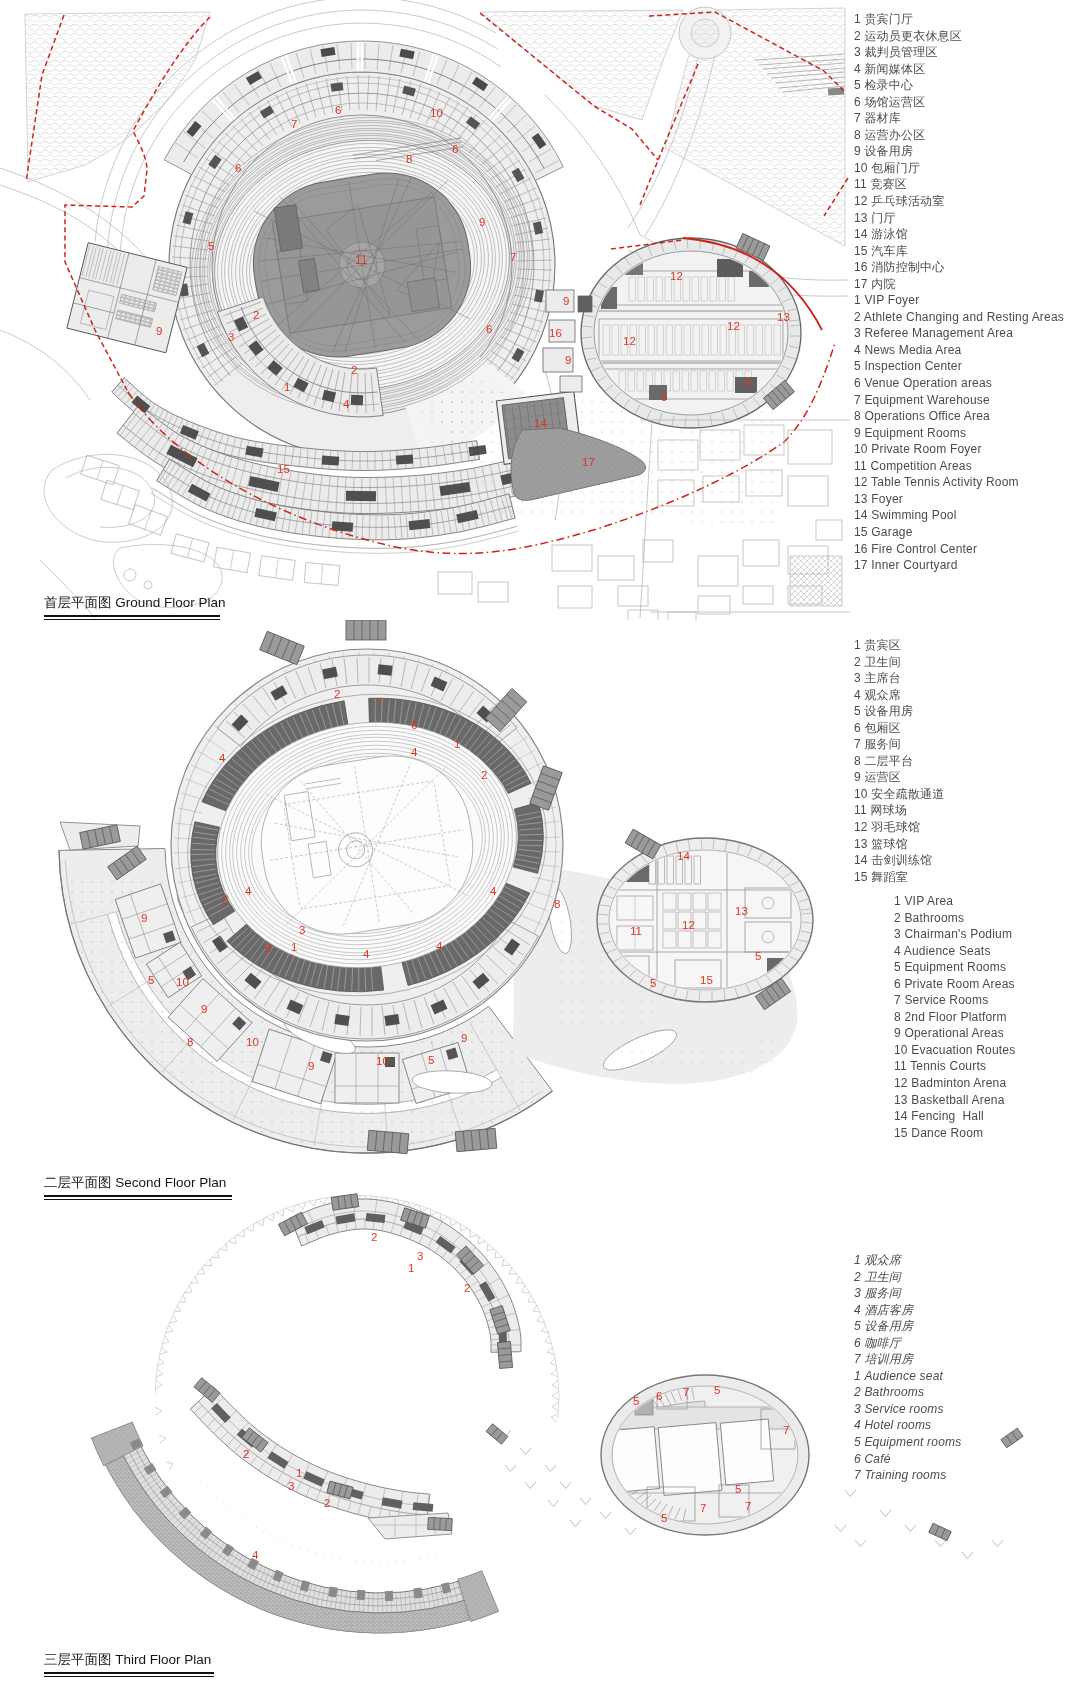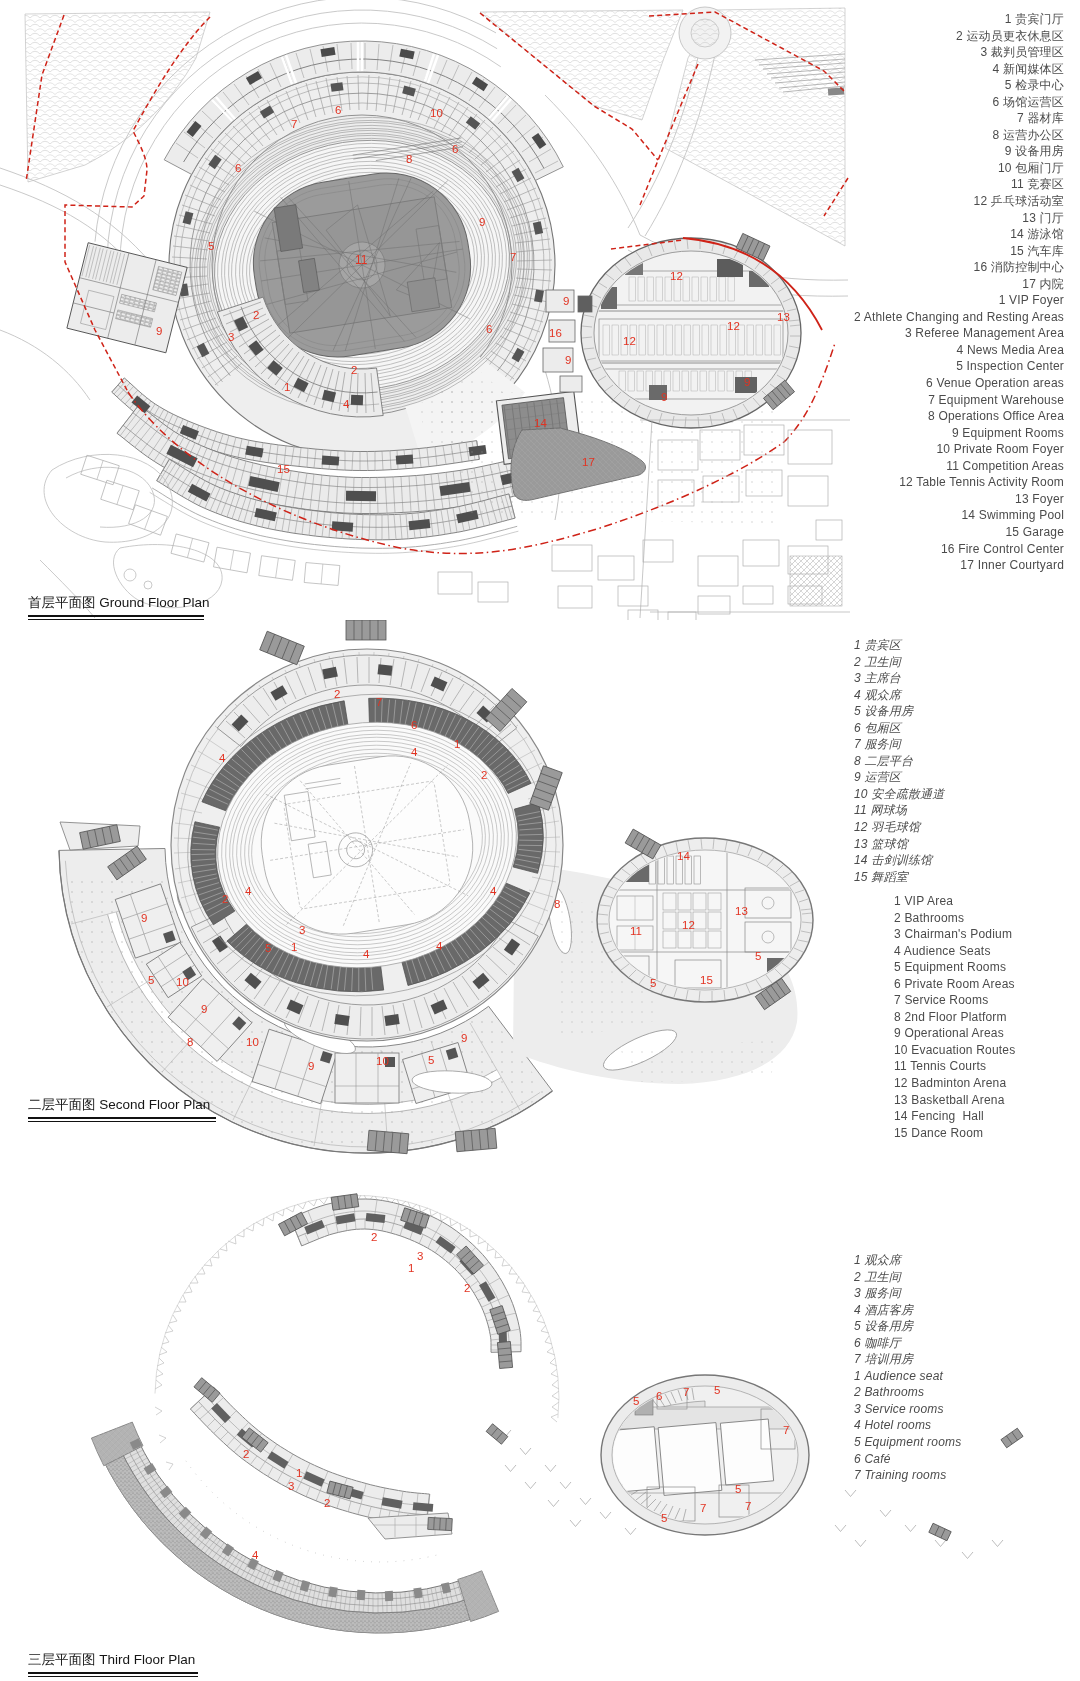--- a/index.html
+++ b/index.html
@@ -1,16 +1,16 @@
 <!DOCTYPE html>
 <html><head><meta charset="utf-8"><style>
 html,body{margin:0;padding:0;background:#fff;}
 body{width:1080px;height:1681px;position:relative;font-family:"Liberation Sans",sans-serif;}
 .legend{position:absolute;color:#4b4b4b;font-size:12px;line-height:16.55px;white-space:pre;letter-spacing:0.2px;}
-.title{position:absolute;color:#161616;font-size:13.5px;white-space:pre;}
+.title{position:absolute;color:#161616;font-size:13.5px;white-space:pre;margin-left:16px;}
 .title .ul{position:absolute;left:0;}
 svg{position:absolute;}
 </style></head><body>
 
 <svg style="left:0;top:0" width="850" height="620" viewBox="0 0 850 620">
     <defs>
 <pattern id="scal" width="10" height="9" patternUnits="userSpaceOnUse">
  <path d="M0 9 Q5 3.5 10 9" stroke="#cacaca" stroke-width="0.6" fill="none"></path>
  <path d="M-5 4.5 Q0 -1 5 4.5 M5 4.5 Q10 -1 15 4.5" stroke="#cecece" stroke-width="0.55" fill="none"></path>
 </pattern>
@@ -404,21 +404,21 @@
     <text x="582" y="466" fill="#e23322" font-size="11.5" font-family="Liberation Sans, sans-serif">17</text>
     <text x="623" y="345" fill="#e23322" font-size="11.5" font-family="Liberation Sans, sans-serif">12</text>
     <text x="670" y="280" fill="#e23322" font-size="11.5" font-family="Liberation Sans, sans-serif">12</text>
     <text x="727" y="330" fill="#e23322" font-size="11.5" font-family="Liberation Sans, sans-serif">12</text>
     <text x="777" y="321" fill="#e23322" font-size="11.5" font-family="Liberation Sans, sans-serif">13</text>
     <text x="661" y="401" fill="#e23322" font-size="11.5" font-family="Liberation Sans, sans-serif">9</text>
     <text x="744" y="386" fill="#e23322" font-size="11.5" font-family="Liberation Sans, sans-serif">9</text>
     <text x="355" y="264" fill="#e23322" font-size="12" font-family="Liberation Sans, sans-serif">11</text>
   </svg>
 
-<div class="legend" style="left:854px;top:11px;text-align:right;">1 贵宾门厅
+<div class="legend" style="left:854px;top:11px;">1 贵宾门厅
 2 运动员更衣休息区
 3 裁判员管理区
 4 新闻媒体区
 5 检录中心
 6 场馆运营区
 7 器材库
 8 运营办公区
 9 设备用房
 10 包厢门厅
 11 竞赛区
@@ -704,21 +704,21 @@
     <text x="554" y="288" fill="#e23322" font-size="11.5" font-family="Liberation Sans, sans-serif">8</text>
     <text x="630" y="315" fill="#e23322" font-size="11.5" font-family="Liberation Sans, sans-serif">11</text>
     <text x="682" y="309" fill="#e23322" font-size="11.5" font-family="Liberation Sans, sans-serif">12</text>
     <text x="735" y="295" fill="#e23322" font-size="11.5" font-family="Liberation Sans, sans-serif">13</text>
     <text x="677" y="240" fill="#e23322" font-size="11.5" font-family="Liberation Sans, sans-serif">14</text>
     <text x="700" y="364" fill="#e23322" font-size="11.5" font-family="Liberation Sans, sans-serif">15</text>
     <text x="755" y="340" fill="#e23322" font-size="11.5" font-family="Liberation Sans, sans-serif">5</text>
     <text x="650" y="367" fill="#e23322" font-size="11.5" font-family="Liberation Sans, sans-serif">5</text>
   </svg>
 
-<div class="legend" style="left:854px;top:637px;font-style:italic;">1 贵宾区
+<div class="legend" style="left:854px;top:637px;">1 贵宾区
 2 卫生间
 3 主席台
 4 观众席
 5 设备用房
 6 包厢区
 7 服务间
 8 二层平台
 9 运营区
 10 安全疏散通道
 11 网球场
@@ -736,21 +736,21 @@
 7 Service Rooms
 8 2nd Floor Platform
 9 Operational Areas
 10 Evacuation Routes
 11 Tennis Courts
 12 Badminton Arena
 13 Basketball Arena
 14 Fencing  Hall
 15 Dance Room</div>
 
-<div class="title" style="left:28px;top:1096px;">二层平面图 Second Floor Plan<div class="ul" style="top:21px;width:188px;border-top:2.4px solid #111;"></div><div class="ul" style="top:24.5px;width:188px;border-top:1.2px solid #111;"></div></div>
+<div class="title" style="left:28px;top:1174px;">二层平面图 Second Floor Plan<div class="ul" style="top:21px;width:188px;border-top:2.4px solid #111;"></div><div class="ul" style="top:24.5px;width:188px;border-top:1.2px solid #111;"></div></div>
 <svg style="left:0;top:1180px" width="1080" height="501" viewBox="0 0 1080 501">
     <path d="M557 242L551 237L558 234M558 231L552 227L559 222M559 220L552 216L559 211M559 209L552 205L558 200M558 197L551 194L557 189M557 186L550 183L555 178M555 175L547 172L553 167M552 164L545 162L549 156M549 153L541 151L546 145M545 143L537 141L541 135M540 132L533 131L537 125M535 122L528 122L531 115M530 113L522 112L525 105M524 103L516 103L519 96M517 94L509 94L512 87M510 85L502 86L504 79M502 77L495 78L496 71M494 69L487 71L488 63M486 61L478 64L479 56M477 55L470 57L470 49M468 48L461 51L460 43M458 42L451 46L450 38M448 37L441 41L440 33M438 32L431 36L430 29M428 28L421 32L419 25M417 24L411 29L408 22M406 21L400 26L397 19M395 19L390 24L386 17M384 17L379 23L375 16M373 16L368 22L364 15M361 15L357 22L353 15M350 15L346 22L341 16M339 16L335 23L330 17M328 17L324 24L319 19M317 19L314 26L308 21M306 22L303 29L297 24M295 25L293 32L286 28M284 29L283 36L276 32M274 33L273 41L266 37M264 38L263 46L256 42M254 43L253 51L246 48M244 49L244 57L237 55M235 56L236 64L228 61M226 63L227 71L220 69M218 71L219 78L212 77M210 79L212 86L204 85M202 87L205 94L197 94M195 96L198 103L190 103M189 105L192 112L184 113M183 115L186 122L179 122M177 125L181 131L174 132M173 135L177 141L169 143M168 145L173 151L165 153M165 156L169 162L162 164M161 167L167 172L159 175M159 178L164 183L157 186M157 189L163 194L156 197M156 200L162 205L155 209" stroke="#c0c0c0" stroke-width="0.7" fill="none"></path>
     <path d="M 557.9 238.1 A 202 202 0 1 0 155.0 213.5" fill="none" stroke="#c4c4c4" stroke-width="0.6"></path>
     <path d="M155 227L162 231L156 235" stroke="#c0c0c0" stroke-width="0.7" fill="none"></path>
     <path d="M159 255L166 258L160 263" stroke="#c0c0c0" stroke-width="0.7" fill="none"></path>
     <path d="M166 282L173 284L169 290" stroke="#c0c0c0" stroke-width="0.7" fill="none"></path>
     <path d="M500 250 l5.5 6.5 l5.5 -6.5" stroke="#b0b0b0" stroke-width="0.85" fill="none"></path>
     <path d="M520 268 l5.5 6.5 l5.5 -6.5" stroke="#b0b0b0" stroke-width="0.85" fill="none"></path>
     <path d="M545 285 l5.5 6.5 l5.5 -6.5" stroke="#b0b0b0" stroke-width="0.85" fill="none"></path>
     <path d="M505 285 l5.5 6.5 l5.5 -6.5" stroke="#b0b0b0" stroke-width="0.85" fill="none"></path>

